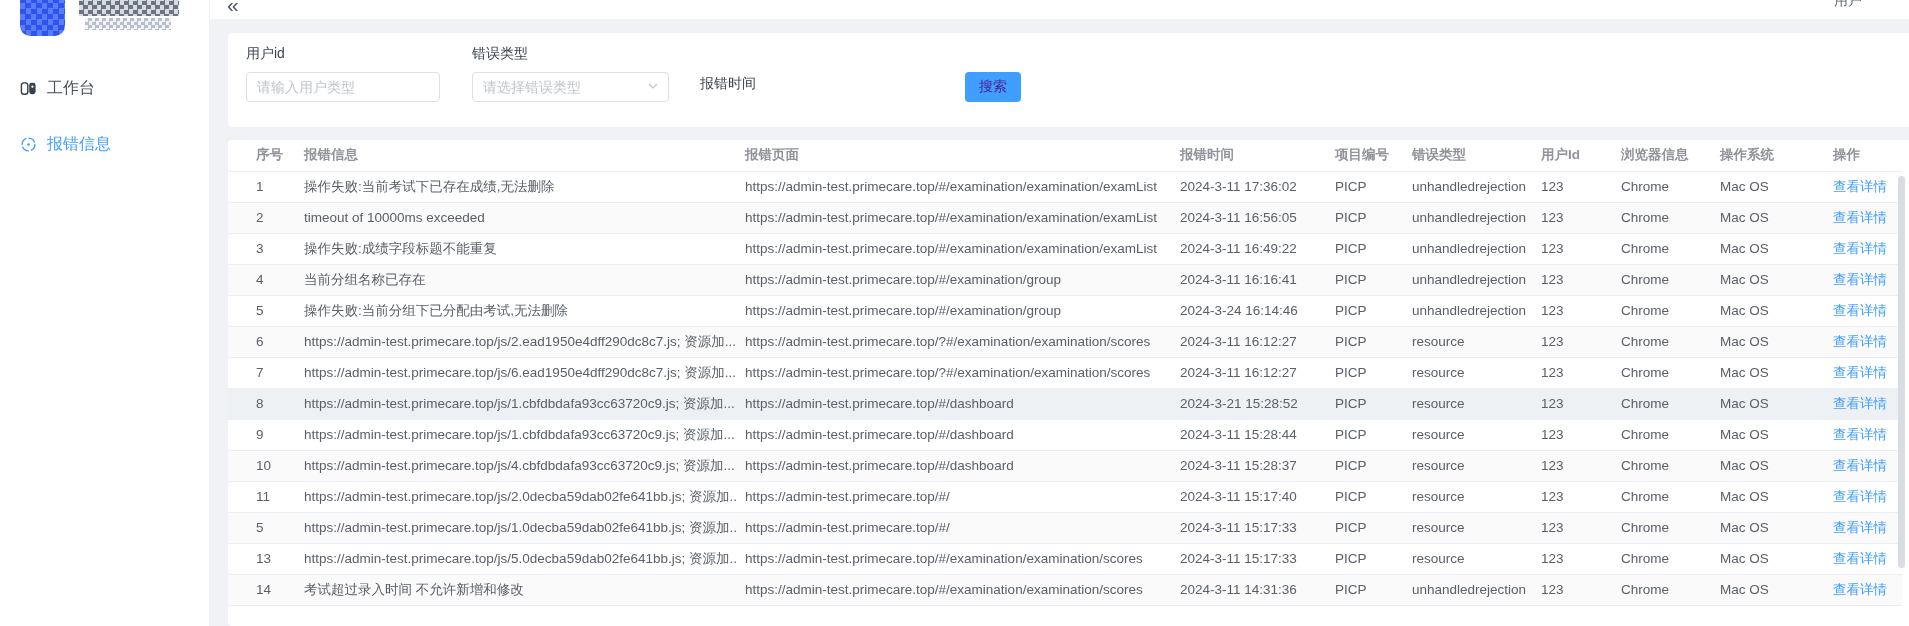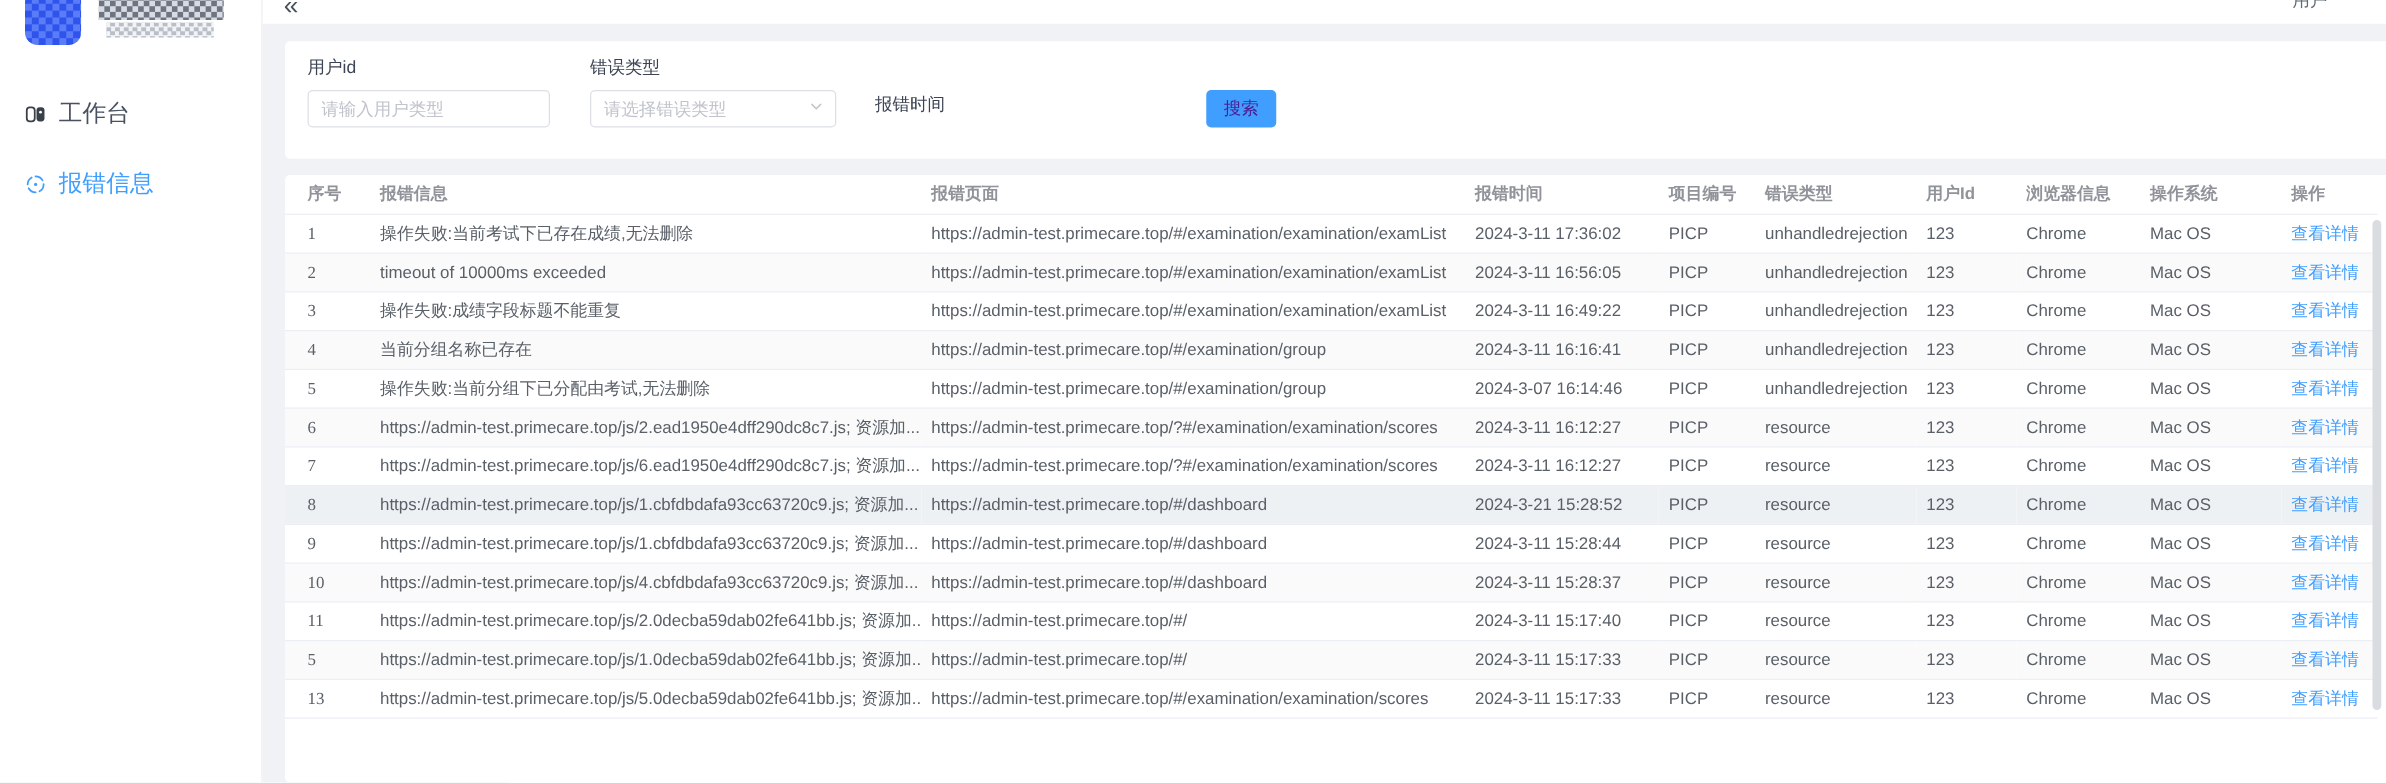--- a/index.html
+++ b/index.html
@@ -13,21 +13,21 @@
   .topbar-user .caret { font-size:12px; color:#8a919a; }
 
   
   .sidebar { position:absolute; left:0; top:0; width:210px; height:626px; background:#fff; z-index:4; border-right:1px solid #eef0f2; }
   .logo { position:absolute; left:20px; top:-8px; width:45px; height:44px; border-radius:10px;
           background:repeating-conic-gradient(#2f54eb 0% 25%, #5a7cf8 0% 50%); background-size:11px 11px; }
   .brand-text { position:absolute; left:79px; top:-4px; width:100px; height:20px;
           background:repeating-conic-gradient(#6e7582 0% 25%, #d8dce2 0% 50%); background-size:9px 9px; }
   .brand-text2 { position:absolute; left:85px; top:18px; width:86px; height:12px;
           background:repeating-conic-gradient(#b9bec9 0% 25%, #f2f3f5 0% 50%); background-size:7px 7px; }
-  .nav-item { position:absolute; left:20px; display:flex; align-items:center; gap:10px; font-size:19px; color:#495060; cursor:pointer; }
+  .nav-item { position:absolute; left:20px; display:flex; align-items:center; gap:10px; font-size:16px; color:#495060; cursor:pointer; }
   .nav-item .nicon { width:17px; height:17px; display:inline-block; }
   .nav-item.active { color:var(--accent); }
 
   
   .main { position:absolute; left:210px; top:19px; right:0; bottom:0; }
   .card { position:absolute; left:18px; width:1692px; background:#fff; border-radius:4px; }
   .filter-card { top:14px; height:94px; padding:12px 18px; }
   .table-card  { top:121px; height:486px; overflow:hidden; }
 
   
@@ -46,21 +46,21 @@
   .f2 { width:197px; margin-left:32px; }
   .f3 { width:225px; margin-left:31px; }
   .search-btn { margin-left:40px; width:56px; height:30px; border:none; border-radius:4px; background:var(--accent);
                 color:#4c1d95; font-size:14px; cursor:pointer; font-family:inherit; }
 
   
   table { width:1674px; border-collapse:collapse; table-layout:fixed; }
   th, td { text-align:left; padding:0 8px; white-space:nowrap; overflow:hidden; font-size:13.5px; }
   th { height:31px; color:#909399; font-weight:600; border-bottom:1px solid #ebeef5; }
   td { height:31px; color:#5a6068; border-bottom:1px solid #ebeef5; }
-  th:first-child, td:first-child { padding-left:18px;font-family:Liberation Serif, serif; }
+  th:first-child, td:first-child { padding-left:28px; }
   tr.zebra td { background:#fafafa; }
   tr.hl td { background:#eef1f4; }
   .detail-link { color:var(--accent); cursor:pointer; text-decoration:none; }
   .vthumb { position:absolute; right:15px; top:36px; width:7px; height:392px; border-radius:4px; background:#d9dce0; }
 </style>
 </head>
 <body>
 
 <header class="topbar">
   <span class="collapse">«</span>
@@ -199,21 +199,21 @@
             <td>unhandledrejection</td>
             <td>123</td>
             <td>Chrome</td>
             <td>Mac OS</td>
             <td><a class="detail-link">查看详情</a></td>
           </tr>
           <tr>
             <td>5</td>
             <td>操作失败:当前分组下已分配由考试,无法删除</td>
             <td>https://admin-test.primecare.top/#/examination/group</td>
-            <td>2024-3-07 16:14:46</td>
+            <td>2024-3-24 16:14:46</td>
             <td>PICP</td>
             <td>unhandledrejection</td>
             <td>123</td>
             <td>Chrome</td>
             <td>Mac OS</td>
             <td><a class="detail-link">查看详情</a></td>
           </tr>
           <tr class="zebra">
             <td>6</td>
             <td>https://admin-test.primecare.top/js/2.ead1950e4dff290dc8c7.js; 资源加...</td>
@@ -303,18 +303,30 @@
             <td>https://admin-test.primecare.top/js/5.0decba59dab02fe641bb.js; 资源加...</td>
             <td>https://admin-test.primecare.top/#/examination/examination/scores</td>
             <td>2024-3-11 15:17:33</td>
             <td>PICP</td>
             <td>resource</td>
             <td>123</td>
             <td>Chrome</td>
             <td>Mac OS</td>
             <td><a class="detail-link">查看详情</a></td>
           </tr>
+          <tr class="zebra">
+            <td>14</td>
+            <td>考试超过录入时间 不允许新增和修改</td>
+            <td>https://admin-test.primecare.top/#/examination/examination/scores</td>
+            <td>2024-3-11 14:31:36</td>
+            <td>PICP</td>
+            <td>unhandledrejection</td>
+            <td>123</td>
+            <td>Chrome</td>
+            <td>Mac OS</td>
+            <td><a class="detail-link">查看详情</a></td>
+          </tr>
         </tbody>
     </table>
     <div class="vthumb"></div>
   </section>
 
 </main>
 
 </body></html>

